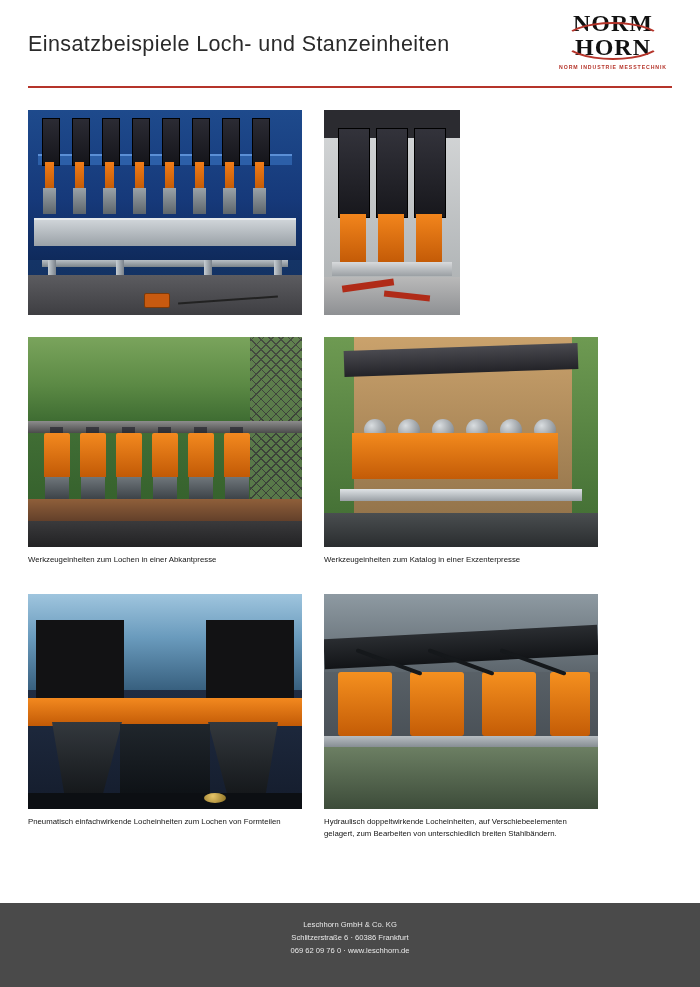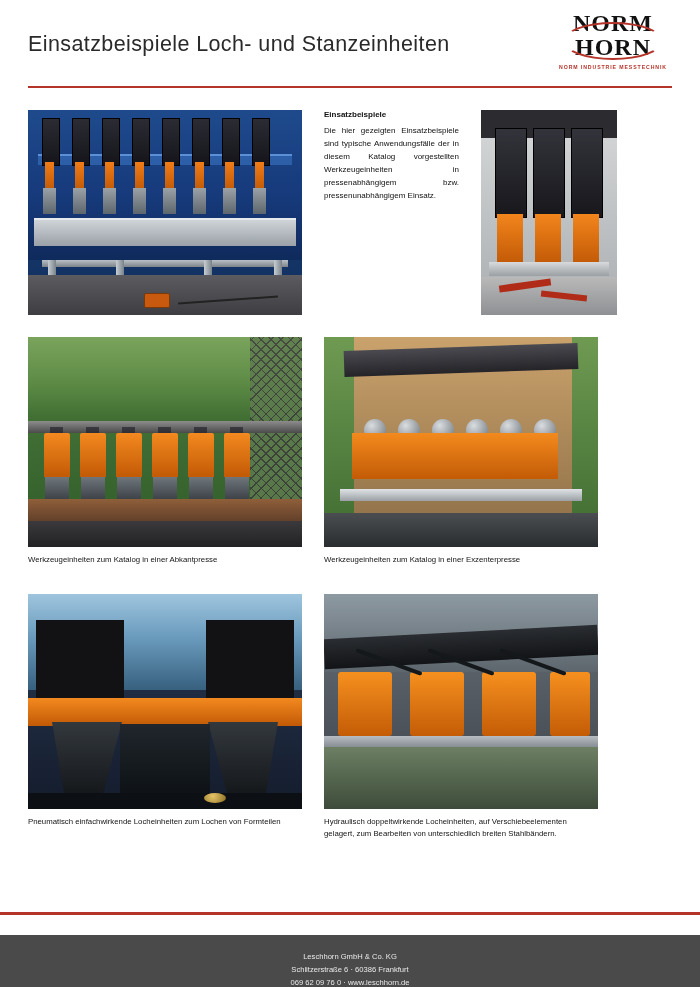--- a/index.html
+++ b/index.html
@@ -133,21 +133,21 @@
     text-align: justify;
     color: #111;
   }
 
   
   .footer {
     position: absolute;
     left: 0;
     right: 0;
     bottom: 0;
-    height: 52px;
+    height: 84px;
     background: #4a4a4a;
     color: #e9e9e9;
     text-align: center;
     padding-top: 16px;
     box-sizing: border-box;
   }
   .footer-rule {
     position: absolute;
     left: 0;
     right: 0;
@@ -323,24 +323,20 @@
       <div class="frame-h"></div>
       <div class="leg" style="left:20px"></div>
       <div class="leg" style="left:88px"></div>
       <div class="leg" style="left:176px"></div>
       <div class="leg" style="left:246px"></div>
       <div class="floor"></div>
       <div class="cable"></div>
       <div class="pedal"></div>
     </div>
 
-    <div class="intro">
-      <div class="intro-title">Einsatzbeispiele</div>
-      <div class="intro-body">Die hier gezeigten Einsatzbeispiele sind typische Anwendungsfälle der in diesem Katalog vorgestellten Werkzeugeinheiten in pressenabhängigem bzw. pressenunabhängigem Einsatz.</div>
-    </div>
 
     <div class="photo ph2">
       <div class="dark-top"></div>
       <div class="mount" style="left:14px"></div>
       <div class="mount" style="left:52px"></div>
       <div class="mount" style="left:90px"></div>
       <div class="orange" style="left:16px"></div>
       <div class="orange" style="left:54px"></div>
       <div class="orange" style="left:92px"></div>
       <div class="plate"></div>
@@ -371,21 +367,21 @@
           <div class="oclamp" style="left:196px"></div>
         <div class="dieblock" style="left:17px"></div>
           <div class="dieblock" style="left:53px"></div>
         <div class="dieblock" style="left:89px"></div>
           <div class="dieblock" style="left:125px"></div>
         <div class="dieblock" style="left:161px"></div>
           <div class="dieblock" style="left:197px"></div>
         <div class="bench"></div>
         <div class="darkbase"></div>
       </div>
-      <div class="caption">Werkzeugeinheiten zum Katalog in einer Abkantpresse</div>
+      <div class="caption">Werkzeugeinheiten zum Lochen in einer Abkantpresse</div>
     </div>
 
     <div class="col">
       <div class="photo ph4">
         <div class="greenL"></div>
         <div class="greenR"></div>
         <div class="topbeam"></div>
         <div class="roller" style="left:40px"></div>
           <div class="roller" style="left:74px"></div>
         <div class="roller" style="left:108px"></div>

